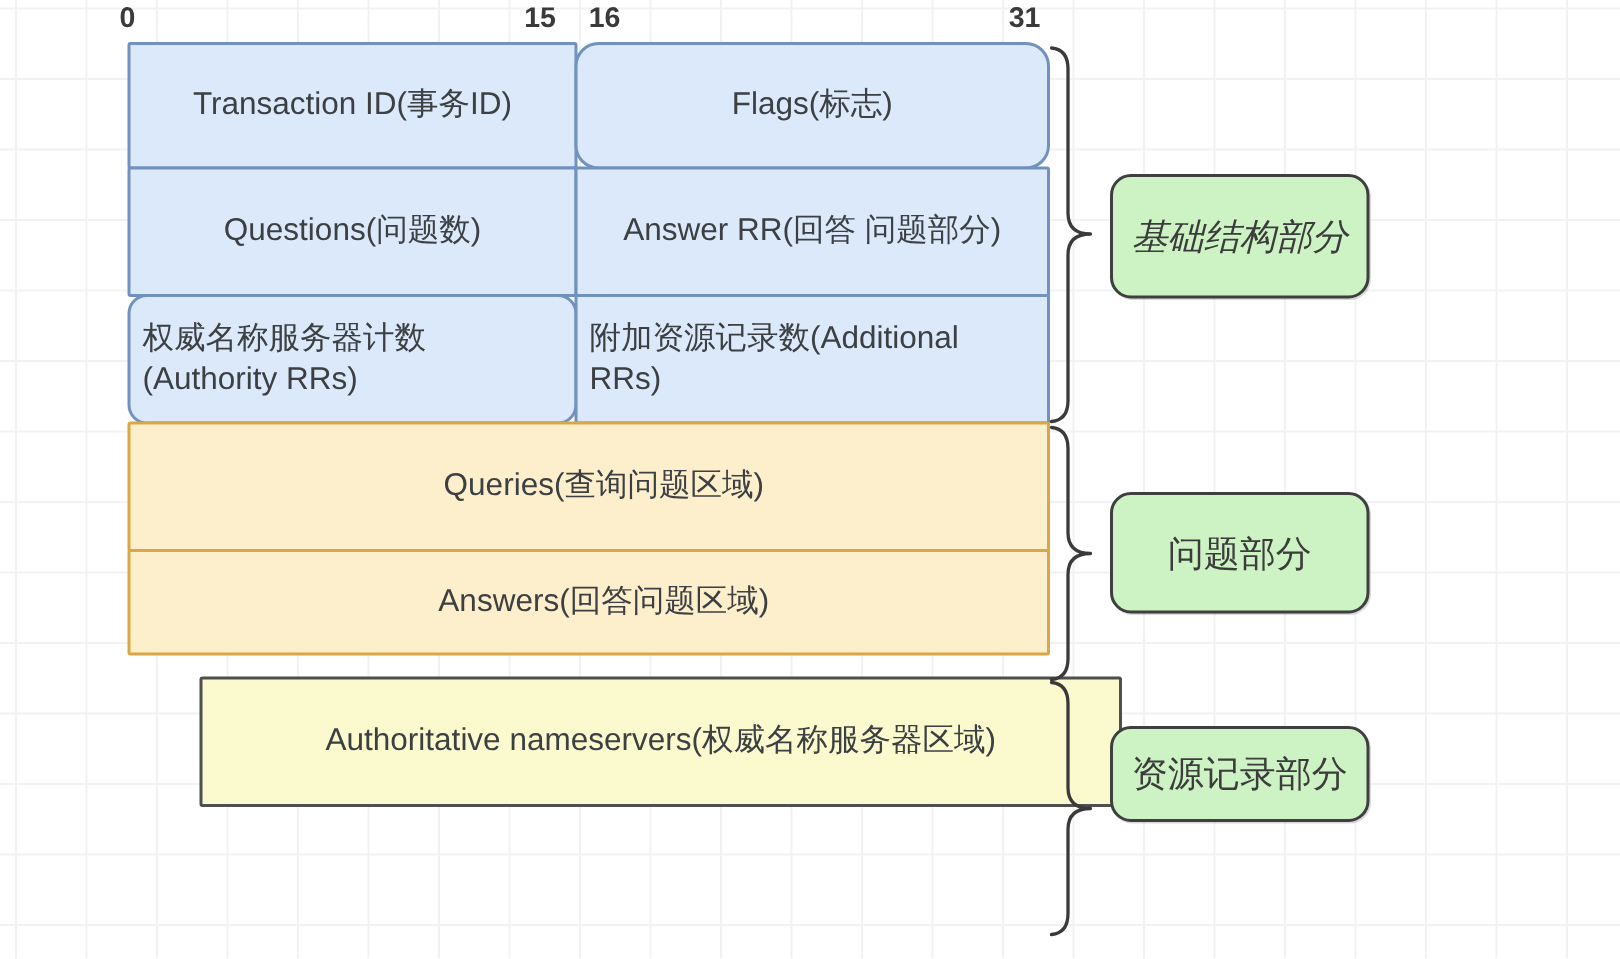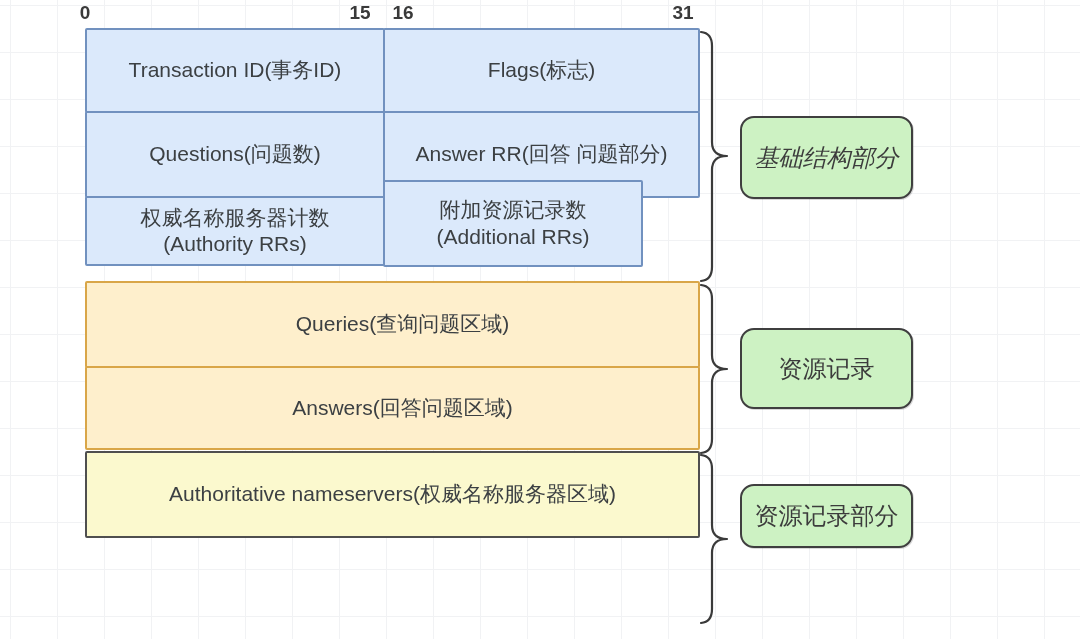--- a/index.html
+++ b/index.html
@@ -29,29 +29,28 @@
     color: #3a3a3a;
     white-space: nowrap;
   }
   .cell {
     position: absolute;
     box-sizing: border-box;
     border: 2px solid;
     display: flex;
     align-items: center;
     justify-content: center;
-    text-align: center;
     font-size: 21px;
     line-height: 1.25;
     padding: 2px 8px;
     border-radius: 2px;
   }
   .base     { background: var(--base-fill);     border-color: var(--base-border); }
   .question { background: var(--question-fill); border-color: var(--question-border); padding-left: 28px; }
-  .resource { background: var(--resource-fill); border-color: var(--resource-border); }
+  .resource { background: var(--resource-fill); border-color: var(--resource-border); margin-left: 48px; }
   .brace {
     position: absolute;
     overflow: visible;
   }
   .brace path {
     fill: none;
     stroke: #3a3a3a;
     stroke-width: 2.2;
     stroke-linecap: round;
     stroke-linejoin: round;
@@ -76,42 +75,42 @@
 <body>
 
 <div class="canvas">
 
   <span class="bit-label" style="left:85px">0</span>
   <span class="bit-label" style="left:360px">15</span>
   <span class="bit-label" style="left:403px">16</span>
   <span class="bit-label" style="left:683px">31</span>
 
   <div class="cell base" style="left:85px;  top:28px; width:300px; height:85px;">Transaction ID(事务ID)</div>
-  <div class="cell base" style="left:383px; top:28px; width:317px; height:85px;">Flags(标志)</div>
+  <div class="cell base" style="left:383px; top:28px; width:317px; height:85px;border-radius:16px;">Flags(标志)</div>
 
   <div class="cell base" style="left:85px;  top:111px; width:300px; height:87px;">Questions(问题数)</div>
   <div class="cell base" style="left:383px; top:111px; width:317px; height:87px;">Answer RR(回答 问题部分)</div>
 
-  <div class="cell base" style="left:85px;  top:196px; width:300px; height:70px;">权威名称服务器计数 (Authority RRs)</div>
-  <div class="cell base" style="left:383px; top:180px; width:260px; height:87px;">附加资源记录数(Additional RRs)</div>
+  <div class="cell base" style="left:85px;  top:196px; width:300px; height:87px;border-radius:13px;">权威名称服务器计数 (Authority RRs)</div>
+  <div class="cell base" style="left:383px; top:196px; width:317px; height:87px;">附加资源记录数(Additional RRs)</div>
 
   <div class="cell question" style="left:85px; top:281px; width:615px; height:87px;">Queries(查询问题区域)</div>
 
-  <div class="cell question" style="left:85px; top:366px; width:615px; height:84px;">Answers(回答问题区域)</div>
+  <div class="cell question" style="left:85px; top:366px; width:615px; height:71px;">Answers(回答问题区域)</div>
 
   <div class="cell resource" style="left:85px; top:451px; width:615px; height:87px;">Authoritative nameservers(权威名称服务器区域)</div>
 
 
   <svg class="brace" style="left:699px; top:30px;" width="32" height="253" viewBox="0 0 32 253">
     <path d="M2,2 Q13,3 13,16 L13,112 Q13,126 28,126 Q13,126 13,140 L13,237 Q13,250 2,251"></path>
   </svg>
   <svg class="brace" style="left:699px; top:283px;" width="32" height="172" viewBox="0 0 32 172">
     <path d="M2,2 Q13,3 13,16 L13,72 Q13,86 28,86 Q13,86 13,100 L13,156 Q13,169 2,170"></path>
   </svg>
   <svg class="brace" style="left:699px; top:453px;" width="32" height="172" viewBox="0 0 32 172">
     <path d="M2,2 Q13,3 13,16 L13,72 Q13,86 28,86 Q13,86 13,100 L13,156 Q13,169 2,170"></path>
   </svg>
 
   <div class="section-label" style="top:116px; height:83px;font-style:italic;">基础结构部分</div>
-  <div class="section-label" style="top:328px; height:81px;">资源记录</div>
+  <div class="section-label" style="top:328px; height:81px;">问题部分</div>
   <div class="section-label" style="top:484px; height:64px;">资源记录部分</div>
 
 </div>
 
 </body></html>

